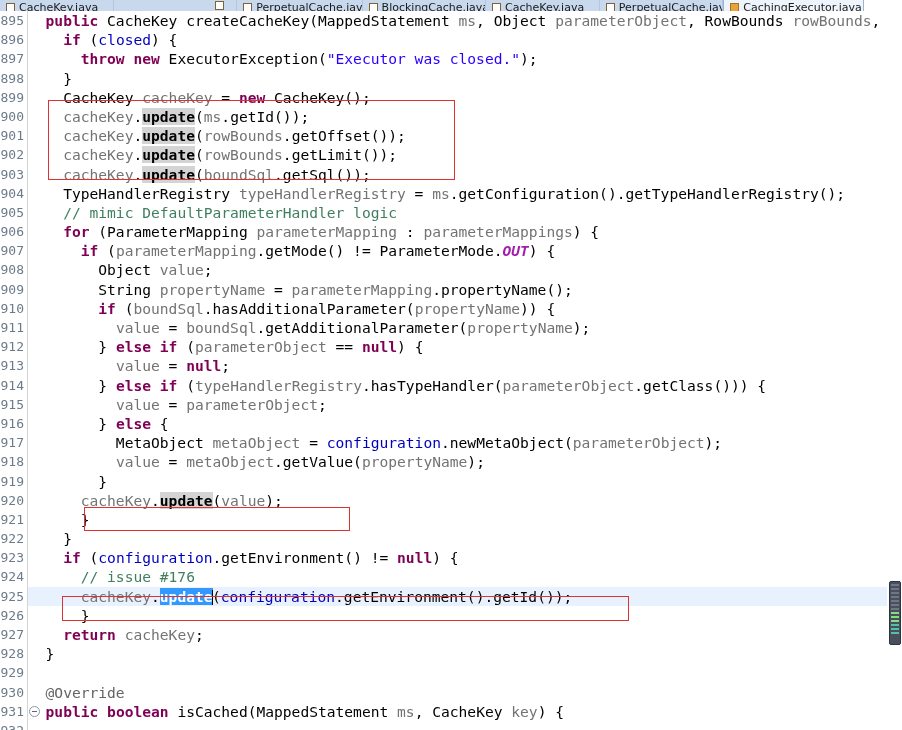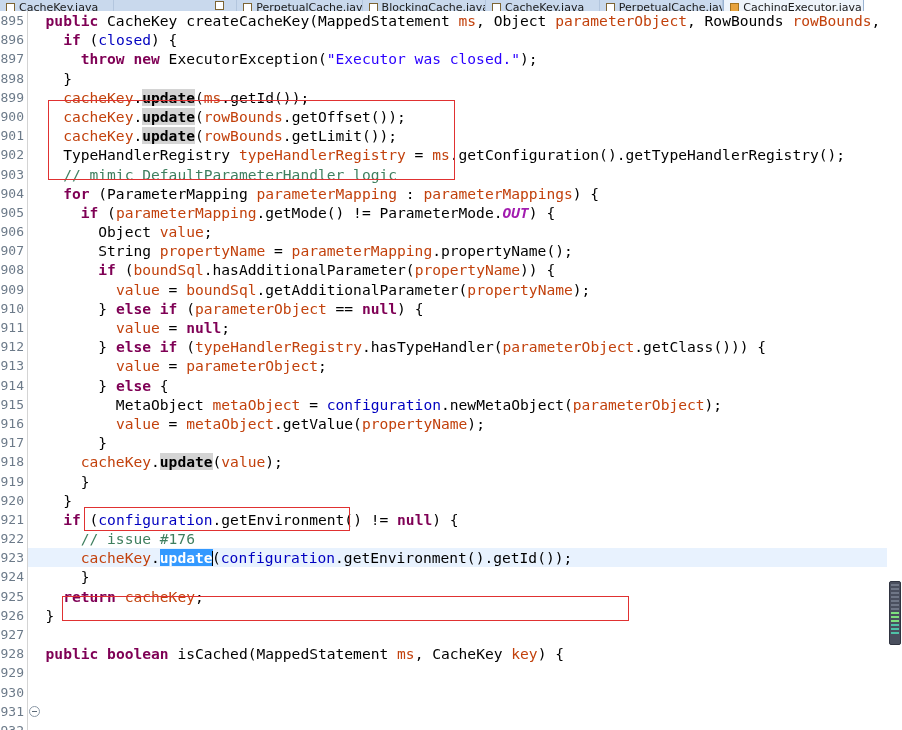--- a/index.html
+++ b/index.html
@@ -147,21 +147,21 @@
 
   .code-inner { position: relative; }
 
   
   .kw   { color: #7f0055; font-weight: bold; }
   .str  { color: #2a00ff; }
   .cmt  { color: #3f7f5f; }
   .fld  { color: #0000c0; }
   .sfld { color: #a21caf; font-weight: bold; font-style: italic; }
   .ann  { color: #646464; }
-  .loc  { color: #c2410c; text-align: center; }
+  .loc  { color: #737373; text-align: center; }
   .pln  { color: #000000; }
 
   .occ  { background: #d4d4d4; font-weight: bold; color: #000000; }
   .sel  { background: #3399ff; color: #ffffff; font-weight: bold; }
   .caret {
     display: inline-block;
     width: 0;
     border-left: 1.5px solid #000;
     height: 15px;
     vertical-align: -3px;
@@ -363,23 +363,25 @@
           <span class="lnum">932</span>
         </div>
       </div>
 
     <div class="codearea">
       <div class="code-inner" id="code">
           <div class="row"><span class="pln">  </span><span class="kw">public</span><span class="pln"> CacheKey createCacheKey(MappedStatement </span><span class="loc">ms</span><span class="pln">, Object </span><span class="loc">parameterObject</span><span class="pln">, RowBounds </span><span class="loc">rowBounds</span><span class="pln">,</span></div>
           <div class="row"><span class="pln">    </span><span class="kw">if</span><span class="pln"> (</span><span class="fld">closed</span><span class="pln">) {</span></div>
           <div class="row"><span class="pln">      </span><span class="kw">throw</span><span class="pln"> </span><span class="kw">new</span><span class="pln"> ExecutorException(</span><span class="str">"Executor was closed."</span><span class="pln">);</span></div>
           <div class="row"><span class="pln">    }</span></div>
+          <div class="row"><span class="pln">    CacheKey </span><span class="loc">cacheKey</span><span class="pln"> = </span><span class="kw">new</span><span class="pln"> CacheKey();</span></div>
           <div class="row"><span class="pln">    </span><span class="loc">cacheKey</span><span class="pln">.</span><span class="occ">update</span><span class="pln">(</span><span class="loc">ms</span><span class="pln">.getId());</span></div>
           <div class="row"><span class="pln">    </span><span class="loc">cacheKey</span><span class="pln">.</span><span class="occ">update</span><span class="pln">(</span><span class="loc">rowBounds</span><span class="pln">.getOffset());</span></div>
           <div class="row"><span class="pln">    </span><span class="loc">cacheKey</span><span class="pln">.</span><span class="occ">update</span><span class="pln">(</span><span class="loc">rowBounds</span><span class="pln">.getLimit());</span></div>
+          <div class="row"><span class="pln">    </span><span class="loc">cacheKey</span><span class="pln">.</span><span class="occ">update</span><span class="pln">(</span><span class="loc">boundSql</span><span class="pln">.getSql());</span></div>
           <div class="row"><span class="pln">    TypeHandlerRegistry </span><span class="loc">typeHandlerRegistry</span><span class="pln"> = </span><span class="loc">ms</span><span class="pln">.getConfiguration().getTypeHandlerRegistry();</span></div>
           <div class="row"><span class="pln">    </span><span class="cmt">// mimic DefaultParameterHandler logic</span></div>
           <div class="row"><span class="pln">    </span><span class="kw">for</span><span class="pln"> (ParameterMapping </span><span class="loc">parameterMapping</span><span class="pln"> : </span><span class="loc">parameterMappings</span><span class="pln">) {</span></div>
           <div class="row"><span class="pln">      </span><span class="kw">if</span><span class="pln"> (</span><span class="loc">parameterMapping</span><span class="pln">.getMode() != ParameterMode.</span><span class="sfld">OUT</span><span class="pln">) {</span></div>
           <div class="row"><span class="pln">        Object </span><span class="loc">value</span><span class="pln">;</span></div>
           <div class="row"><span class="pln">        String </span><span class="loc">propertyName</span><span class="pln"> = </span><span class="loc">parameterMapping</span><span class="pln">.propertyName();</span></div>
           <div class="row"><span class="pln">        </span><span class="kw">if</span><span class="pln"> (</span><span class="loc">boundSql</span><span class="pln">.hasAdditionalParameter(</span><span class="loc">propertyName</span><span class="pln">)) {</span></div>
           <div class="row"><span class="pln">          </span><span class="loc">value</span><span class="pln"> = </span><span class="loc">boundSql</span><span class="pln">.getAdditionalParameter(</span><span class="loc">propertyName</span><span class="pln">);</span></div>
           <div class="row"><span class="pln">        } </span><span class="kw">else</span><span class="pln"> </span><span class="kw">if</span><span class="pln"> (</span><span class="loc">parameterObject</span><span class="pln"> == </span><span class="kw">null</span><span class="pln">) {</span></div>
           <div class="row"><span class="pln">          </span><span class="loc">value</span><span class="pln"> = </span><span class="kw">null</span><span class="pln">;</span></div>
@@ -392,20 +394,21 @@
           <div class="row"><span class="pln">      </span><span class="loc">cacheKey</span><span class="pln">.</span><span class="occ">update</span><span class="pln">(</span><span class="loc">value</span><span class="pln">);</span></div>
           <div class="row"><span class="pln">      }</span></div>
           <div class="row"><span class="pln">    }</span></div>
           <div class="row"><span class="pln">    </span><span class="kw">if</span><span class="pln"> (</span><span class="fld">configuration</span><span class="pln">.getEnvironment() != </span><span class="kw">null</span><span class="pln">) {</span></div>
           <div class="row"><span class="pln">      </span><span class="cmt">// issue #176</span></div>
           <div class="row current"><span class="pln">      </span><span class="loc">cacheKey</span><span class="pln">.</span><span class="sel">update</span><span class="caret"></span><span class="pln">(</span><span class="fld">configuration</span><span class="pln">.getEnvironment().getId());</span></div>
           <div class="row"><span class="pln">      }</span></div>
           <div class="row"><span class="pln">    </span><span class="kw">return</span><span class="pln"> </span><span class="loc">cacheKey</span><span class="pln">;</span></div>
           <div class="row"><span class="pln">  }</span></div>
           <div class="row"><span class="pln"></span></div>
+          <div class="row"><span class="pln">  </span><span class="ann">@Override</span></div>
           <div class="row"><span class="pln">  </span><span class="kw">public</span><span class="pln"> </span><span class="kw">boolean</span><span class="pln"> isCached(MappedStatement </span><span class="loc">ms</span><span class="pln">, CacheKey </span><span class="loc">key</span><span class="pln">) {</span></div>
         </div>
       <div id="boxes">
           <div class="redbox" style="left: 20px; top: 89px; width: 407px; height: 80px;"></div>
           <div class="redbox" style="left: 56px; top: 496px; width: 266px; height: 24px;"></div>
           <div class="redbox" style="left: 34px; top: 585px; width: 567px; height: 25px;"></div>
         </div>
     </div>
 
     <div class="vscroll">

